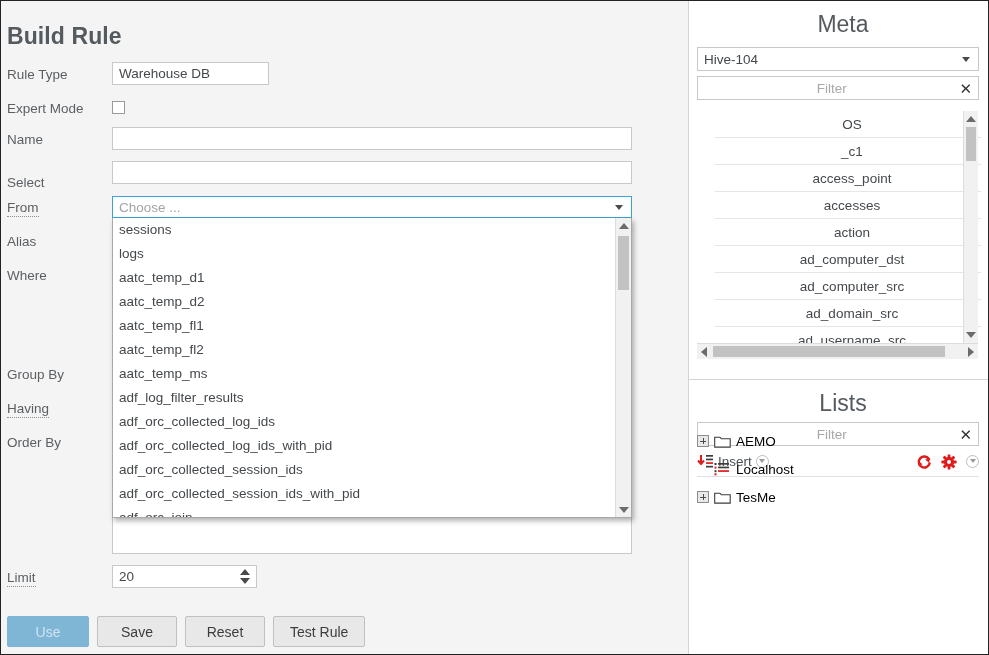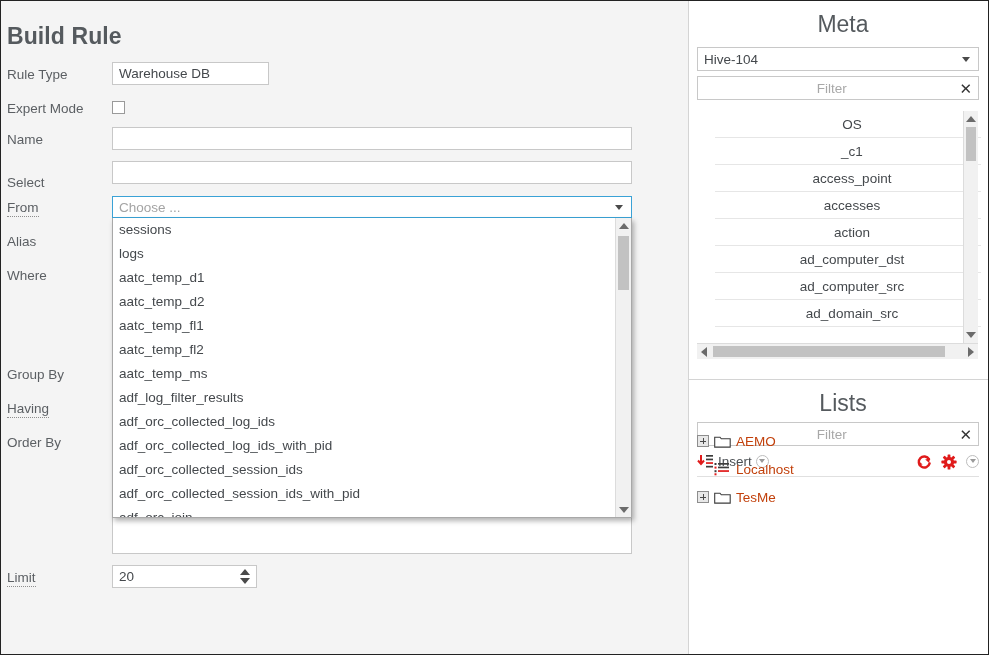--- a/index.html
+++ b/index.html
@@ -325,21 +325,21 @@
     position: absolute;
     left: 0; top: 47px;
     width: 300px;
   }
   .tree-row {
     height: 28px;
     display: flex;
     align-items: center;
     padding-left: 8px;
     font-size: 13.5px;
-    color: #c2410c;
+    color: #000000;
     cursor: default;
   }
   .expander {
     width: 12px; height: 12px;
     border: 1px solid #8d8d8d;
     background: #e8e8e8;
     position: relative;
     margin-right: 5px;
     flex: none;
   }
@@ -400,20 +400,26 @@
 
     <div class="flabel hint" style="top:569px;text-align:right;">Limit</div>
     <div class="spinner-box">
       <span class="spinner-val">20</span>
       <span class="spinner-arrows">
         <span class="sp-up"></span>
         <span class="sp-dn"></span>
       </span>
     </div>
 
+    <div class="btnrow">
+      <button class="btn primary">Use</button>
+      <button class="btn">Save</button>
+      <button class="btn">Reset</button>
+      <button class="btn">Test Rule</button>
+    </div>
 
     <div id="from-dropdown">
       <div id="from-dropdown-list">
           <div class="dd-option">sessions</div>
           <div class="dd-option">logs</div>
           <div class="dd-option">aatc_temp_d1</div>
           <div class="dd-option">aatc_temp_d2</div>
           <div class="dd-option">aatc_temp_fl1</div>
           <div class="dd-option">aatc_temp_fl2</div>
           <div class="dd-option">aatc_temp_ms</div>
@@ -451,20 +457,21 @@
       <div id="meta-list-wrap">
         <div id="meta-list">
             <div class="meta-row">OS</div>
             <div class="meta-row">_c1</div>
             <div class="meta-row">access_point</div>
             <div class="meta-row">accesses</div>
             <div class="meta-row">action</div>
             <div class="meta-row">ad_computer_dst</div>
             <div class="meta-row">ad_computer_src</div>
             <div class="meta-row">ad_domain_src</div>
+            <div class="meta-row">ad_username_src</div>
           </div>
         <div class="vscroll" style="right:0; top:0; width:15px; height:232px;">
           <span class="arrow-up"></span>
           <span class="thumb" style="top:16px; height:34px;"></span>
           <span class="arrow-dn"></span>
         </div>
         <div class="hscroll">
           <span class="arrow-l"></span>
           <span class="hthumb"></span>
           <span class="arrow-r"></span>

